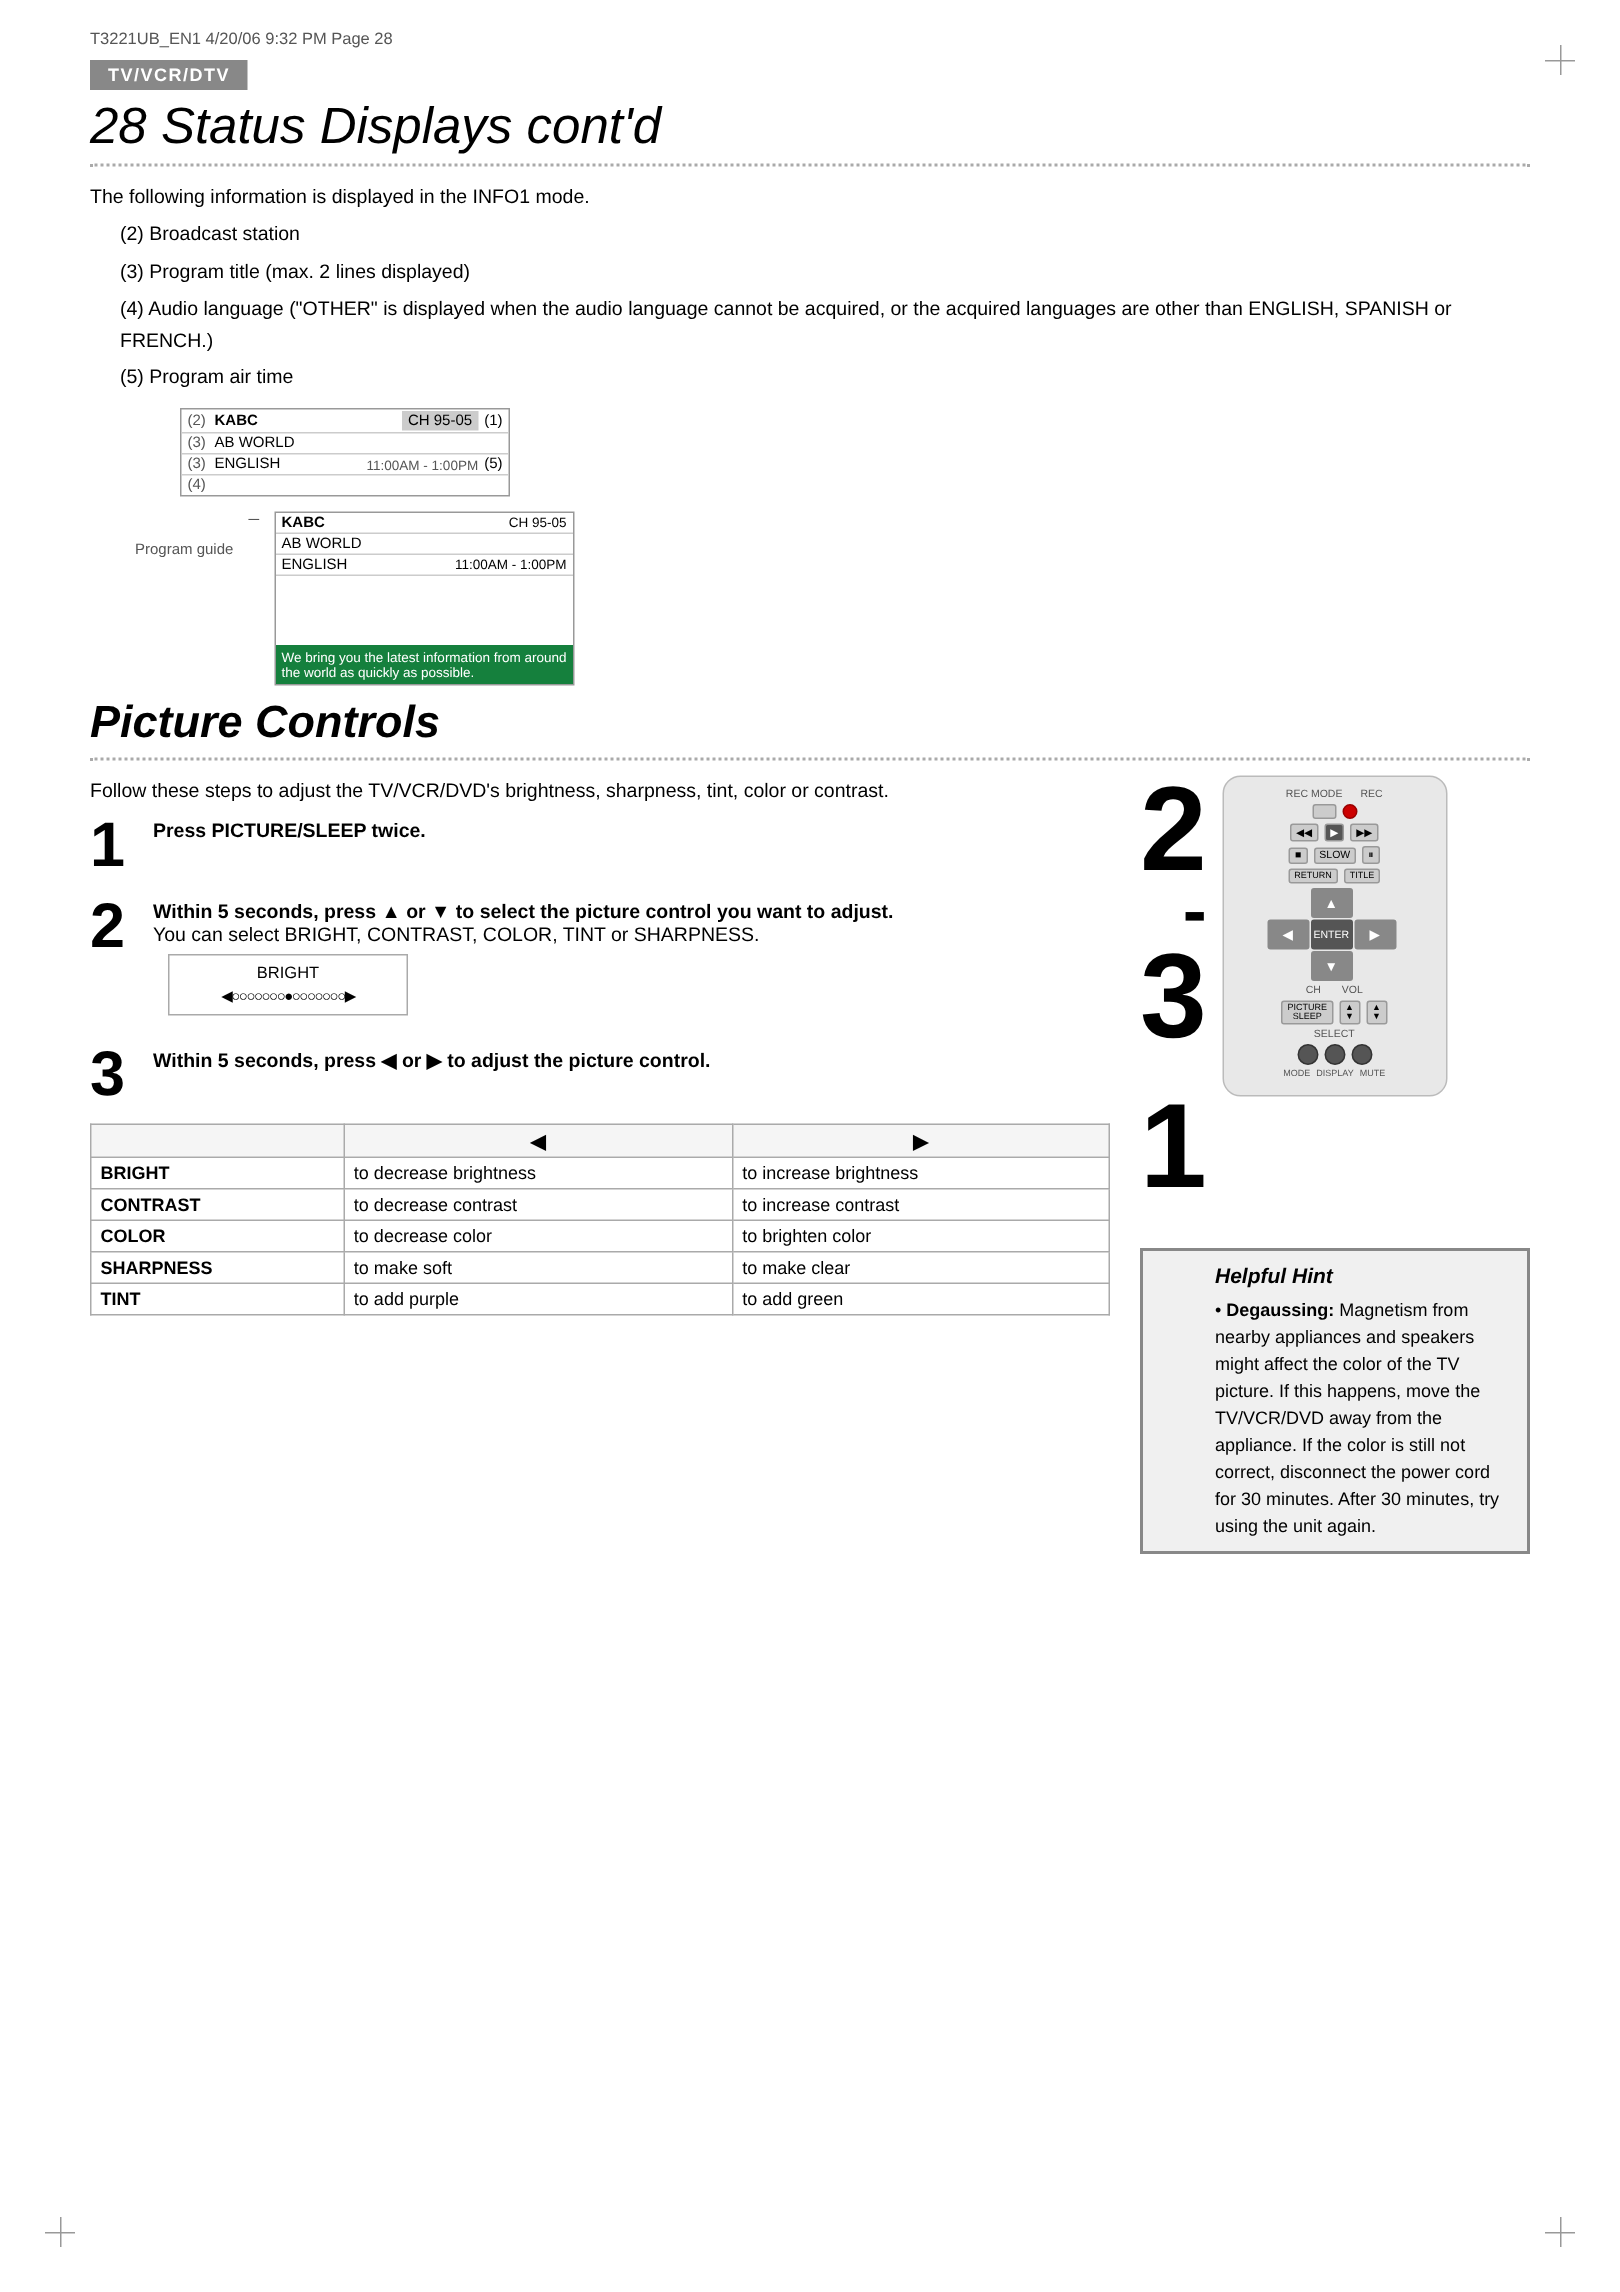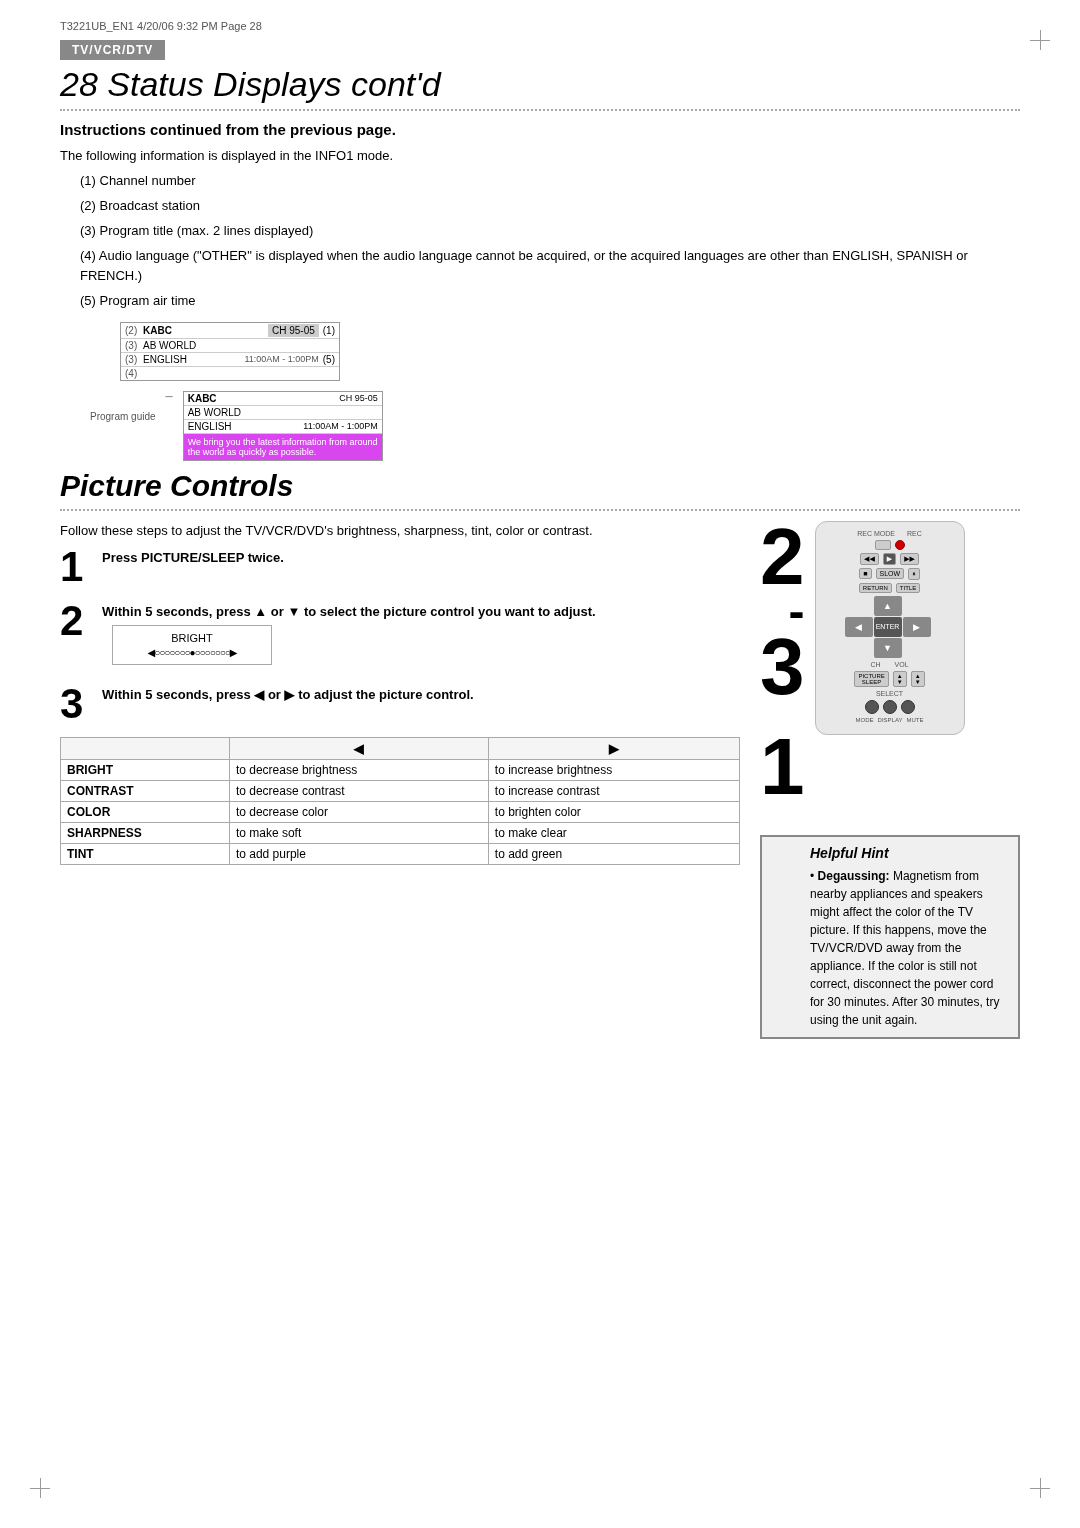--- a/index.html
+++ b/index.html
@@ -137,24 +137,25 @@
       width: 200px;
       font-size: 10px;
       background: #fff;
     }
     .info2-box-row {
       padding: 1px 4px;
       border-bottom: 1px solid #ccc;
     }
     .info2-box-row:last-child { border-bottom: none; }
     .info2-box-highlight {
-      background: #d946ef;
+      background: #15803d;
       color: #fff;
       padding: 3px 4px;
       font-size: 9px;
+      margin-top: 46px;
     }
 
     
     .picture-section {
       margin-top: 8px;
     }
     .picture-title {
       font-size: 30px;
       font-weight: bold;
       font-style: italic;
@@ -361,28 +362,26 @@
   </div>
 
   
   <div class="badge">TV/VCR/DTV</div>
 
   
   <div class="section-title">28  Status Displays cont'd</div>
   <hr class="dotted-sep">
 
   
-  <div class="subsection-title">Instructions continued from the previous page.</div>
 
   
   <div class="body-text">The following information is displayed in the INFO1 mode.</div>
 
   
   <div class="indent">
-    <div class="body-text">(1) Channel number</div>
     <div class="body-text">(2) Broadcast station</div>
     <div class="body-text">(3) Program title (max. 2 lines displayed)</div>
     <div class="body-text">(4) Audio language ("OTHER" is displayed when the audio language cannot be acquired, or the acquired languages are other than ENGLISH, SPANISH or FRENCH.)</div>
     <div class="body-text">(5) Program air time</div>
   </div>
 
   
   <div class="info-box">
     <div class="info-box-row">
       <span class="info-box-label">(2)</span>
@@ -442,20 +441,21 @@
           <div class="step-num">1</div>
           <div class="step-content">
             <span class="step-bold">Press PICTURE/SLEEP twice.</span>
           </div>
         </div>
 
         <div class="step-block">
           <div class="step-num">2</div>
           <div class="step-content">
             <div class="step-bold">Within 5 seconds, press ▲ or ▼ to select the picture control you want to adjust.</div>
+            <div class="step-normal">You can select BRIGHT, CONTRAST, COLOR, TINT or SHARPNESS.</div>
 
             <div class="bright-box">
               <div>BRIGHT</div>
               <div class="bright-bar">
                 ◀○○○○○○○●○○○○○○○▶
               </div>
             </div>
           </div>
         </div>
 

